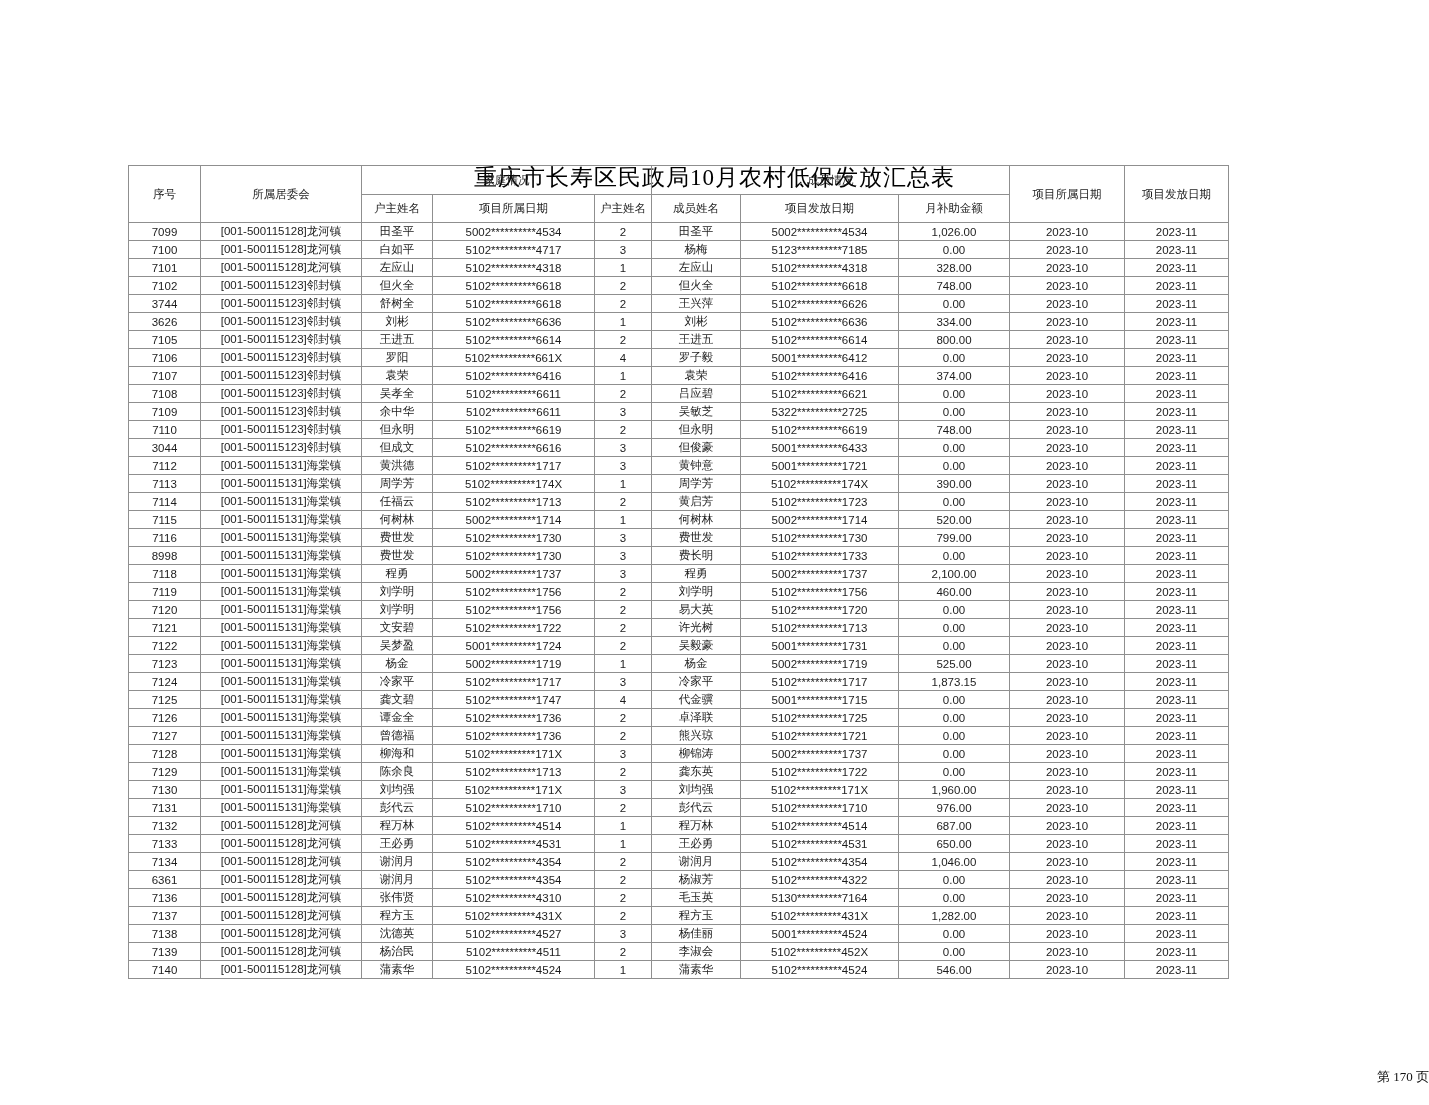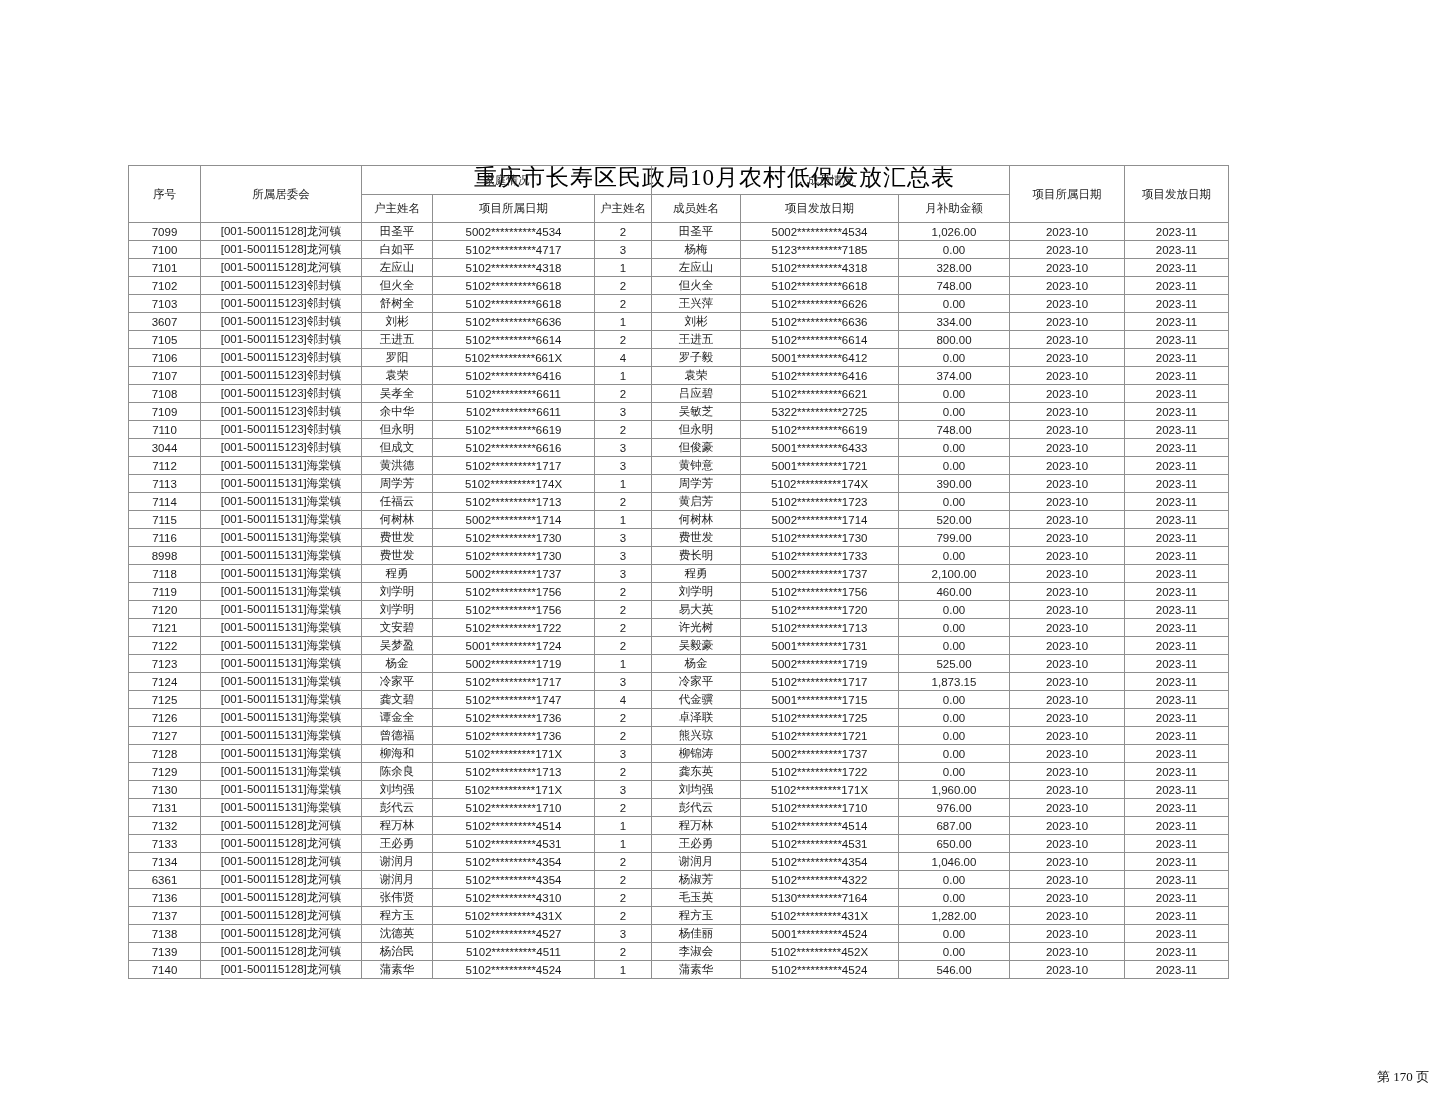--- a/index.html
+++ b/index.html
@@ -114,33 +114,33 @@
           <td>但火全</td>
           <td>5102**********6618</td>
           <td>2</td>
           <td>但火全</td>
           <td>5102**********6618</td>
           <td>748.00</td>
           <td>2023-10</td>
           <td>2023-11</td>
         </tr>
         <tr>
-          <td>7103</td>
+          <td>3744</td>
           <td>[001-500115123]邻封镇</td>
           <td>舒树全</td>
           <td>5102**********6618</td>
           <td>2</td>
           <td>王兴萍</td>
           <td>5102**********6626</td>
           <td>0.00</td>
           <td>2023-10</td>
           <td>2023-11</td>
         </tr>
         <tr>
-          <td>3607</td>
+          <td>3626</td>
           <td>[001-500115123]邻封镇</td>
           <td>刘彬</td>
           <td>5102**********6636</td>
           <td>1</td>
           <td>刘彬</td>
           <td>5102**********6636</td>
           <td>334.00</td>
           <td>2023-10</td>
           <td>2023-11</td>
         </tr>

